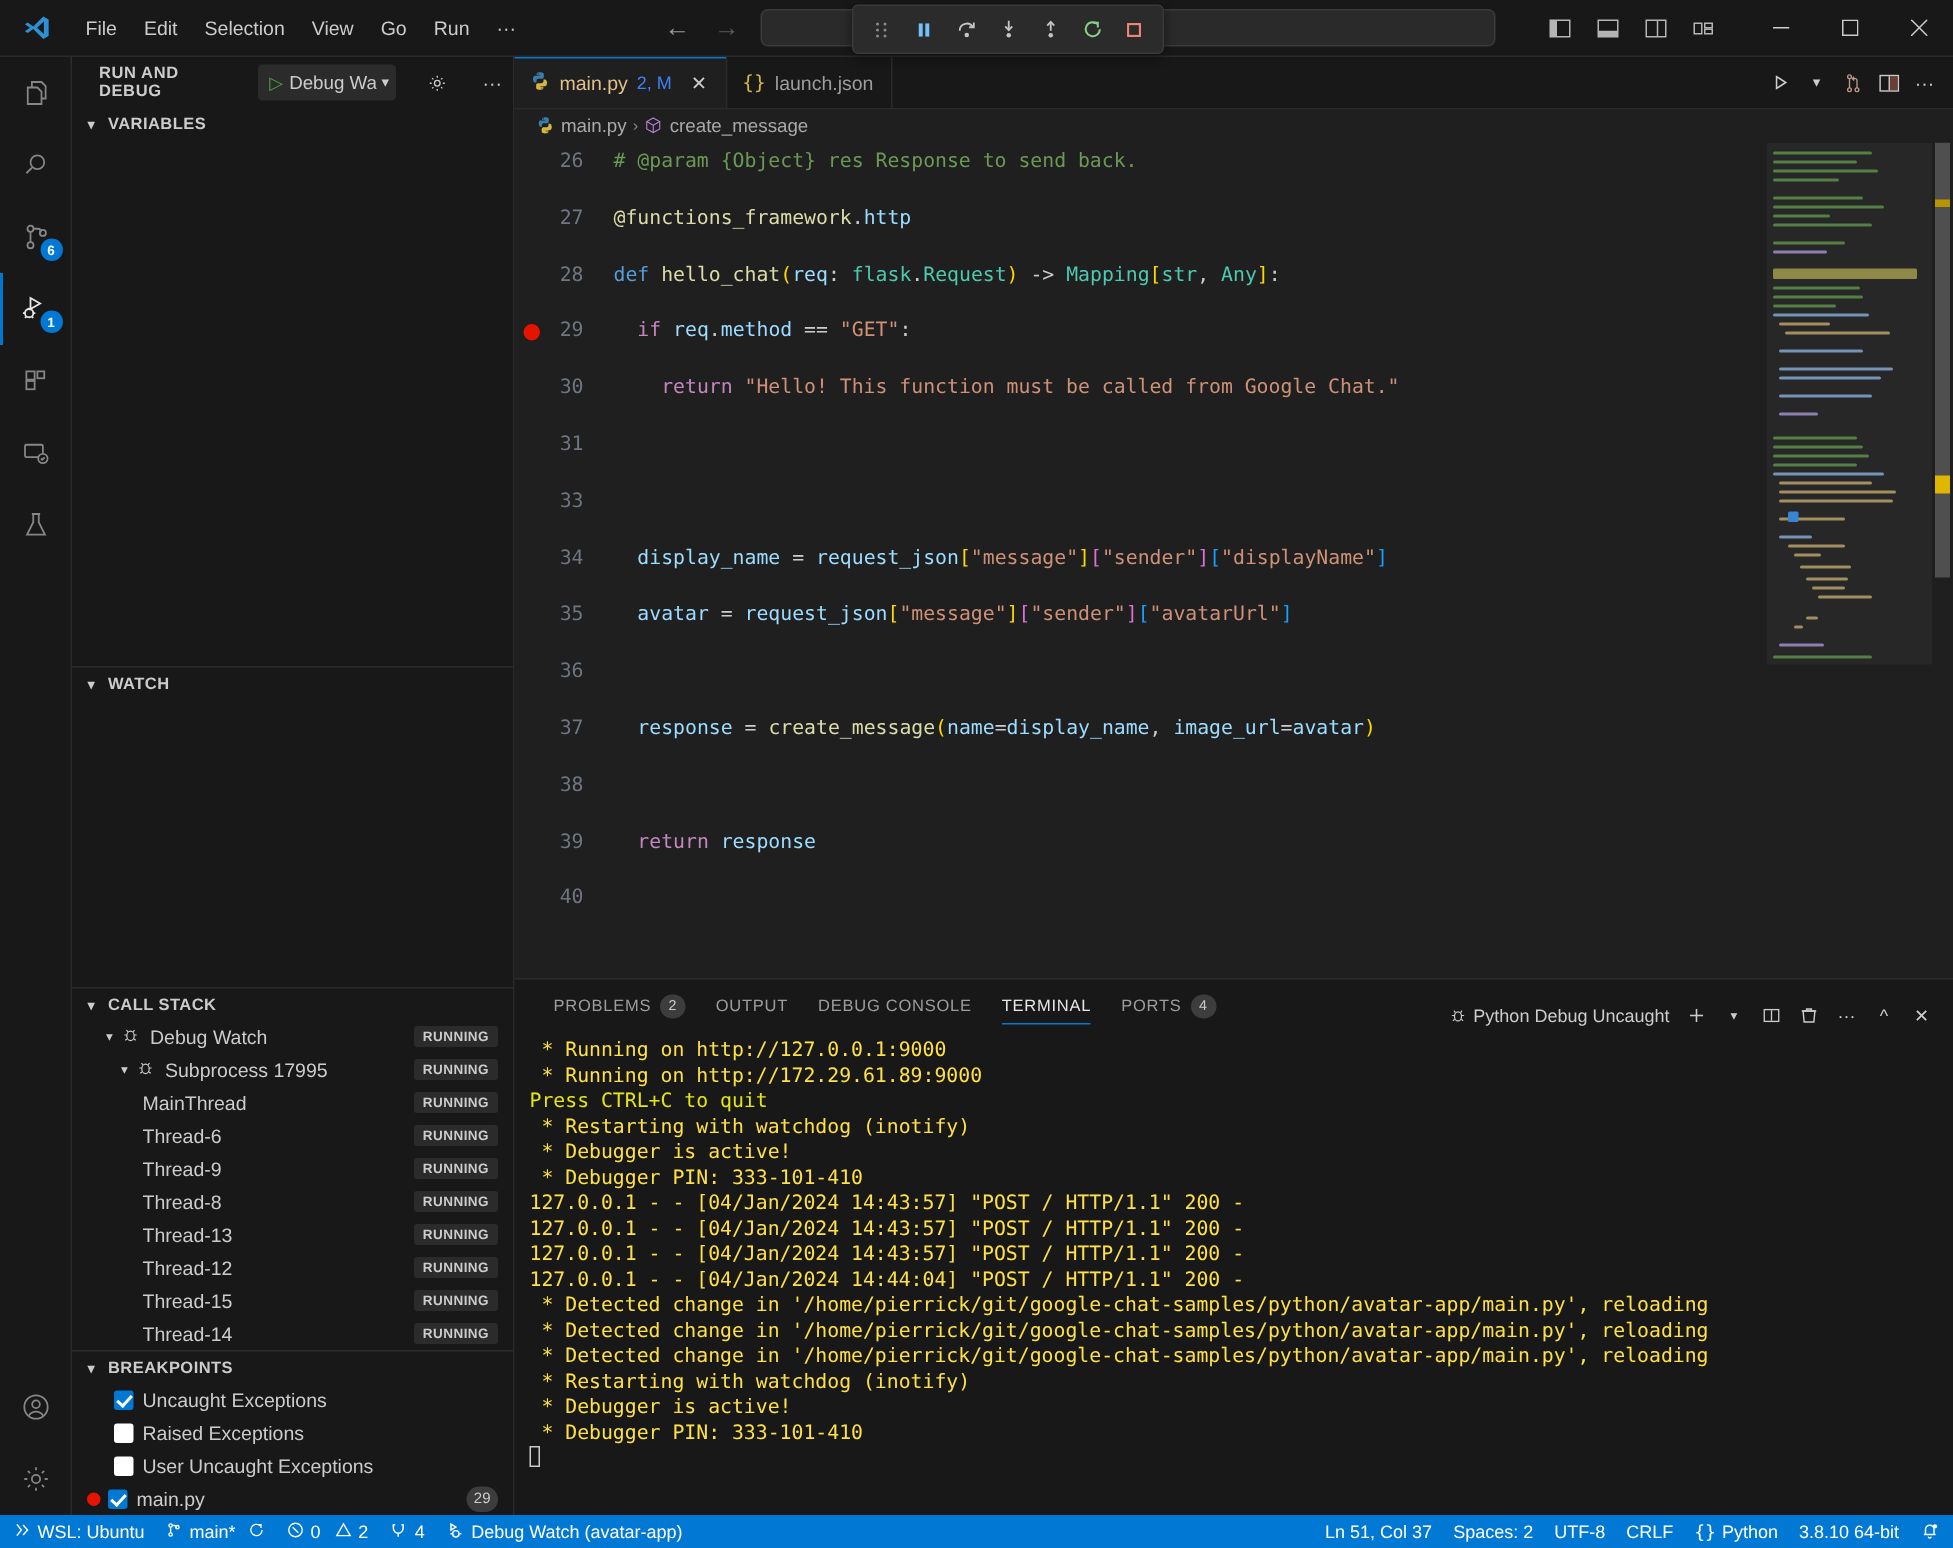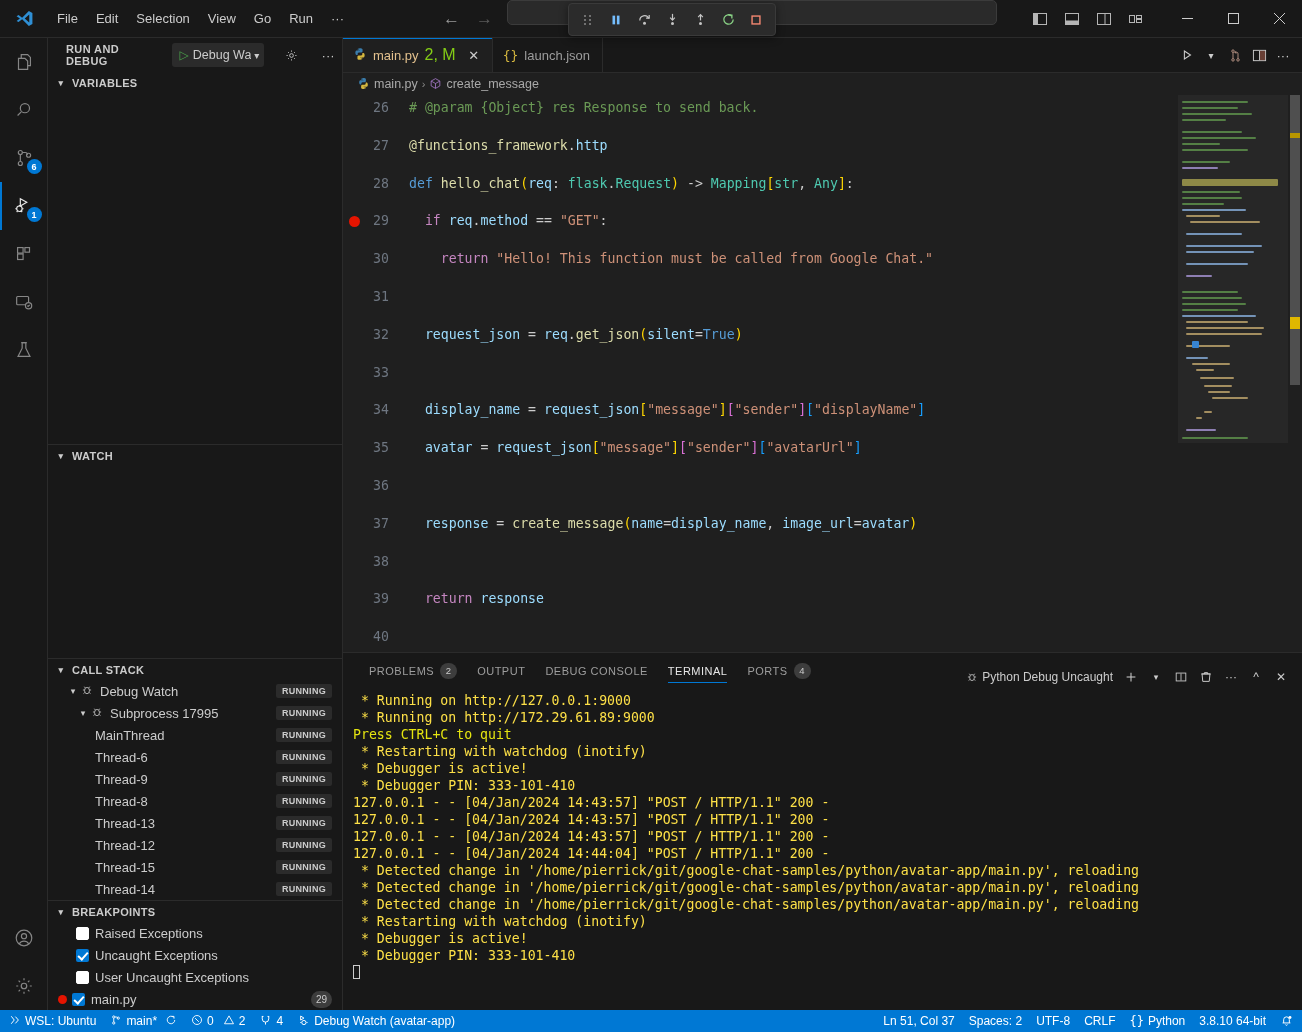--- a/index.html
+++ b/index.html
@@ -10,21 +10,21 @@
     font-size: 13px;
     color: #cccccc;
     overflow: hidden;
   }
   .app { position: relative; width: 1302px; height: 1032px; display: flex; flex-direction: column; }
 
   
   .titlebar {
     height: 38px; min-height: 38px;
     background: #181818;
-    display: flex; 
+    display: flex; align-items: center;
     border-bottom: 1px solid #2b2b2b;
     position: relative;
   }
   .vscode-logo { width: 48px; display: flex; align-items: center; justify-content: center; }
   .menu { display: flex; align-items: center; gap: 0px; }
   .menu-item {
     padding: 3px 9px; font-size: 13px; color: #cccccc; border-radius: 3px; cursor: default;
     white-space: nowrap;
   }
   .nav-arrows { display: flex; align-items: center; gap: 16px; margin-left: 90px; }
@@ -141,21 +141,21 @@
     display: flex; align-items: center; gap: 6px; padding: 0 10px;
     font-size: 13px; border-right: 1px solid #2b2b2b; min-width: 110px;
     position: relative; background: #181818; color: #9d9d9d;
   }
   .tab.active { background: #1f1f1f; color: #ffffff; }
   .tab.active::before {
     content: ''; position: absolute; left: 0; right: 0; top: 0; height: 1px; background: #0078d4;
   }
   .tab .fname { color: #d6a33e; }
   .tab.active .fname { color: #e2c08d; }
-  .tab .mark { color: #84cc16; font-size: 16px; }
+  .tab .mark { color: #3b82f6; font-size: 12px; }
   .tab .close { margin-left: 4px; color: #cccccc; font-size: 13px; width: 16px; text-align: center; }
   .tab-actions { margin-left: auto; display: flex; align-items: center; gap: 2px; padding-right: 8px; }
 
   .breadcrumbs { height: 22px; display: flex; align-items: center; gap: 4px; padding-left: 14px; font-size: 12.5px; color: #a9a9a9; }
   .bc-sep { color: #8a8a8a; font-size: 11px; }
 
   .editor { flex: 1; position: relative; overflow: hidden; display: flex; min-height: 0; }
   .code-wrap { flex: 1; position: relative; overflow: hidden; }
   pre.code {
     font-family: "DejaVu Sans Mono", monospace;
@@ -505,26 +505,26 @@
           <span class="cs-state">RUNNING</span>
         </div>
       </div>
 
       <div class="section-head">
         <span class="twisty">▾</span>
         <span>BREAKPOINTS</span>
       </div>
       <div class="section-body">
         <div class="bp-row" style="padding-left:28px;">
+          <span class="chk on"></span>
+          <span>Uncaught Exceptions</span>
+        </div>
+        <div class="bp-row" style="padding-left:28px;">
           <span class="chk off"></span>
           <span>Raised Exceptions</span>
-        </div>
-        <div class="bp-row" style="padding-left:28px;">
-          <span class="chk on"></span>
-          <span>Uncaught Exceptions</span>
         </div>
         <div class="bp-row" style="padding-left:28px;">
           <span class="chk off"></span>
           <span>User Uncaught Exceptions</span>
         </div>
         <div class="bp-row" style="padding-left:10px;">
           <span class="bp-dot"></span>
           <span class="chk on"></span>
           <span>main.py</span>
           <span class="bp-count">29</span>
@@ -596,21 +596,20 @@
       </div>
 
       <div class="editor">
         <div class="code-wrap">
           <pre class="code"><span class="row"><span class="ln">26</span><span class="c"># @param {Object} res Response to send back.</span></span>
 <span class="row"><span class="ln">27</span><span class="dec">@functions_framework</span><span class="op">.</span><span class="va">http</span></span>
 <span class="row"><span class="ln">28</span><span class="kd">def </span><span class="fn">hello_chat</span><span class="br1">(</span><span class="va">req</span><span class="op">: </span><span class="ty">flask</span><span class="op">.</span><span class="ty">Request</span><span class="br1">)</span><span class="op"> -&gt; </span><span class="ty">Mapping</span><span class="br1">[</span><span class="ty">str</span><span class="op">, </span><span class="ty">Any</span><span class="br1">]</span><span class="op">:</span></span>
 <span class="row"><span class="bpdot-gutter"></span><span class="ln">29</span>  <span class="k">if </span><span class="va">req</span><span class="op">.</span><span class="va">method</span><span class="op"> == </span><span class="st">"GET"</span><span class="op">:</span></span>
 <span class="row"><span class="ln">30</span>    <span class="k">return </span><span class="st">"Hello! This function must be called from Google Chat."</span></span>
 <span class="row"><span class="ln">31</span></span>
-<span class="row"><span class="ln">32</span>  <span class="va">request_json</span><span class="op"> = </span><span class="va">req</span><span class="op">.</span><span class="fn">get_json</span><span class="br1">(</span><span class="va">silent</span><span class="op">=</span><span class="kd">True</span><span class="br1">)</span></span>
 <span class="row"><span class="ln">33</span></span>
 <span class="row"><span class="ln">34</span>  <span class="va">display_name</span><span class="op"> = </span><span class="va">request_json</span><span class="br1">[</span><span class="st">"message"</span><span class="br1">]</span><span class="br2">[</span><span class="st">"sender"</span><span class="br2">]</span><span class="br3">[</span><span class="st">"displayName"</span><span class="br3">]</span></span>
 <span class="row"><span class="ln">35</span>  <span class="va">avatar</span><span class="op"> = </span><span class="va">request_json</span><span class="br1">[</span><span class="st">"message"</span><span class="br1">]</span><span class="br2">[</span><span class="st">"sender"</span><span class="br2">]</span><span class="br3">[</span><span class="st">"avatarUrl"</span><span class="br3">]</span></span>
 <span class="row"><span class="ln">36</span></span>
 <span class="row"><span class="ln">37</span>  <span class="va">response</span><span class="op"> = </span><span class="fn">create_message</span><span class="br1">(</span><span class="va">name</span><span class="op">=</span><span class="va">display_name</span><span class="op">, </span><span class="va">image_url</span><span class="op">=</span><span class="va">avatar</span><span class="br1">)</span></span>
 <span class="row"><span class="ln">38</span></span>
 <span class="row"><span class="ln">39</span>  <span class="k">return </span><span class="va">response</span></span>
 <span class="row"><span class="ln">40</span></span>
 
 

